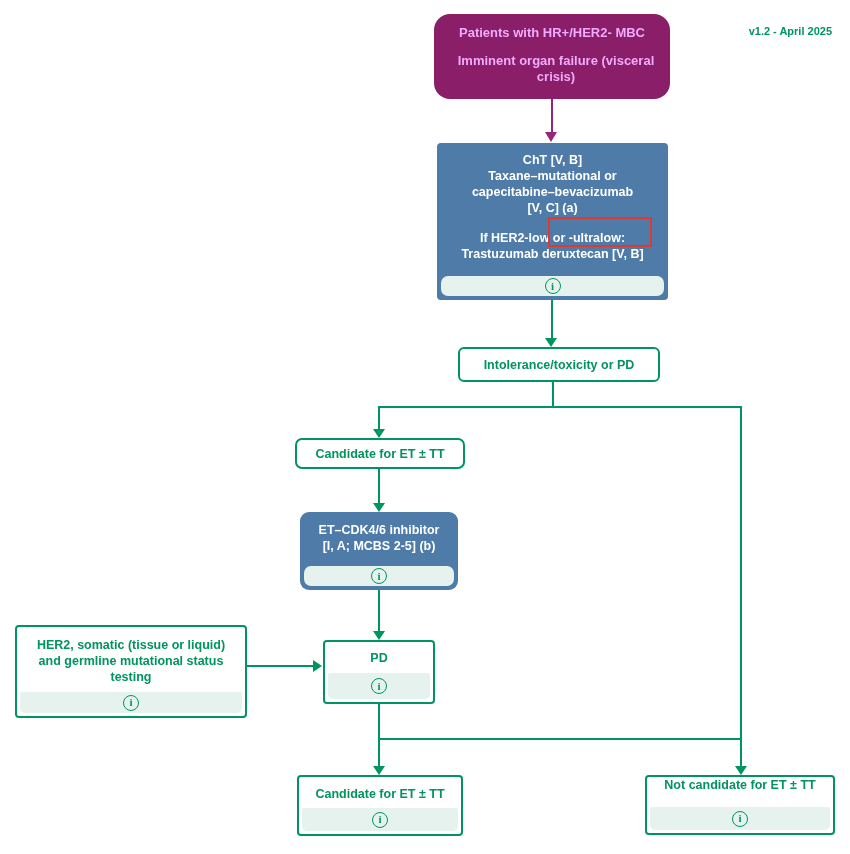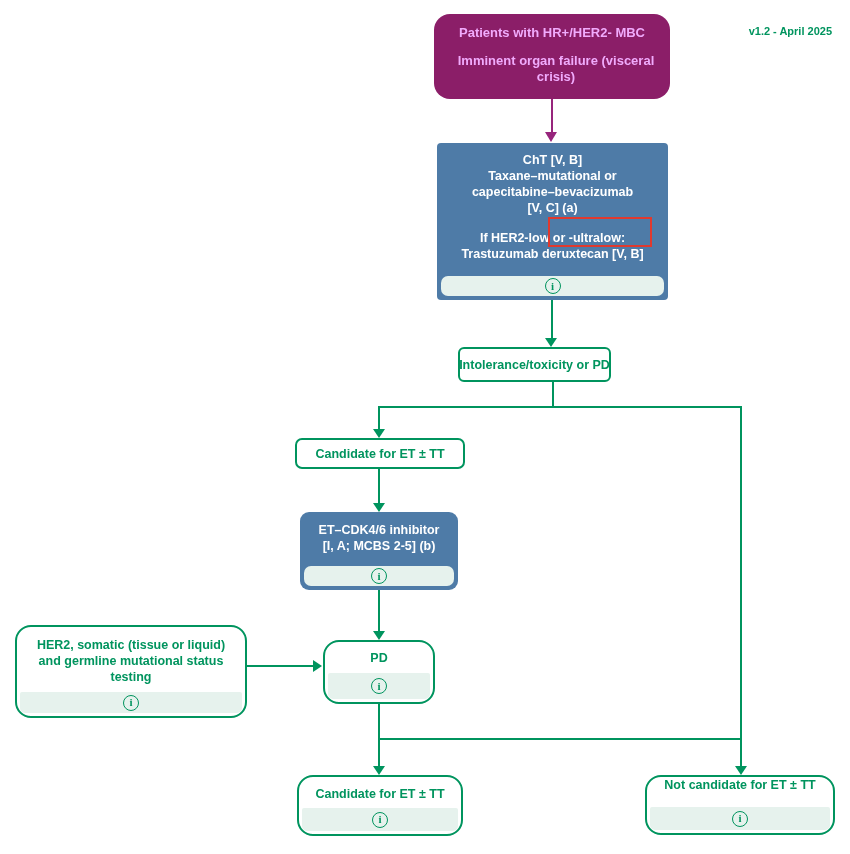--- a/index.html
+++ b/index.html
@@ -3,21 +3,21 @@
 <meta charset="utf-8">
 <style>
   html,body { margin:0; padding:0; background:#ffffff; }
   #canvas {
     position:relative; width:850px; height:854px; background:#ffffff;
     font-family:"Liberation Sans", sans-serif; font-weight:bold; overflow:hidden;
   }
   .box { position:absolute; box-sizing:border-box; text-align:center; }
   .purple-box { background:var(--purple); border-radius:16px; color:#f0abfc; font-size:13px; line-height:16px; }
   .blue-box { background:var(--blue); border-radius:4px; color:#ffffff; font-size:12.5px; line-height:16px; }
-  .green-box { background:#ffffff; border:2.5px solid var(--green); border-radius:16px; color:var(--green); font-size:12.5px; line-height:16px; }
+  .green-box { background:#ffffff; border:2.5px solid var(--green); border-radius:4px; color:var(--green); font-size:12.5px; line-height:16px; }
   .green-box.thin { border-width:2px; }
   .center-label { display:flex; align-items:center; justify-content:center; }
   .nowrap { white-space:nowrap; }
 
   .info-bar {
     position:absolute; display:flex; align-items:center; justify-content:center;
     background:var(--light_green); cursor:pointer;
   }
   .info-bar.pill { left:4px; right:4px; bottom:4px; height:20px; border-radius:7px; }
   .info-bar.strip { left:3px; right:3px; bottom:3px; border-radius:2px 2px 5px 5px; }
@@ -74,21 +74,21 @@
     <div class="info-bar pill">
       <span class="info-icon">i</span>
     </div>
   </div>
 
   <div class="red-rect" style="left:548px; top:217px; width:100px; height:26px;"></div>
 
   <div class="vline" style="left:551px; top:300px; height:39px;"></div>
   <div class="arrd" style="left:545px; top:338px;"></div>
 
-  <div class="box green-box thin center-label" style="left:458px; top:347px; width:153px; height:35px; border-radius:6px;">
+  <div class="box green-box thin center-label" style="left:458px; top:347px; width:202px; height:35px; border-radius:6px;">
     <span class="nowrap">Intolerance/toxicity or PD</span>
   </div>
 
   <div class="vline" style="left:552px; top:382px; height:26px;"></div>
   <div class="hline" style="left:379px; top:406px; width:363px;"></div>
 
   <div class="vline" style="left:378px; top:406px; height:23px;"></div>
   <div class="arrd" style="left:373px; top:429px;"></div>
 
   <div class="vline" style="left:740px; top:406px; height:361px;"></div>

